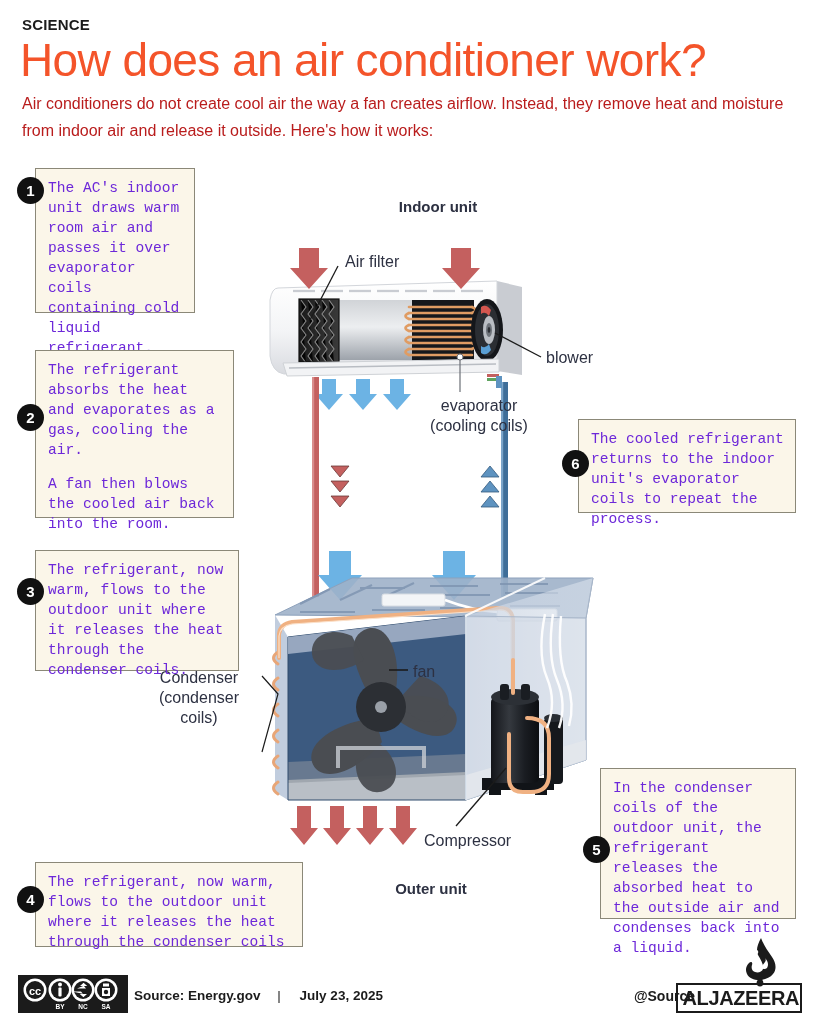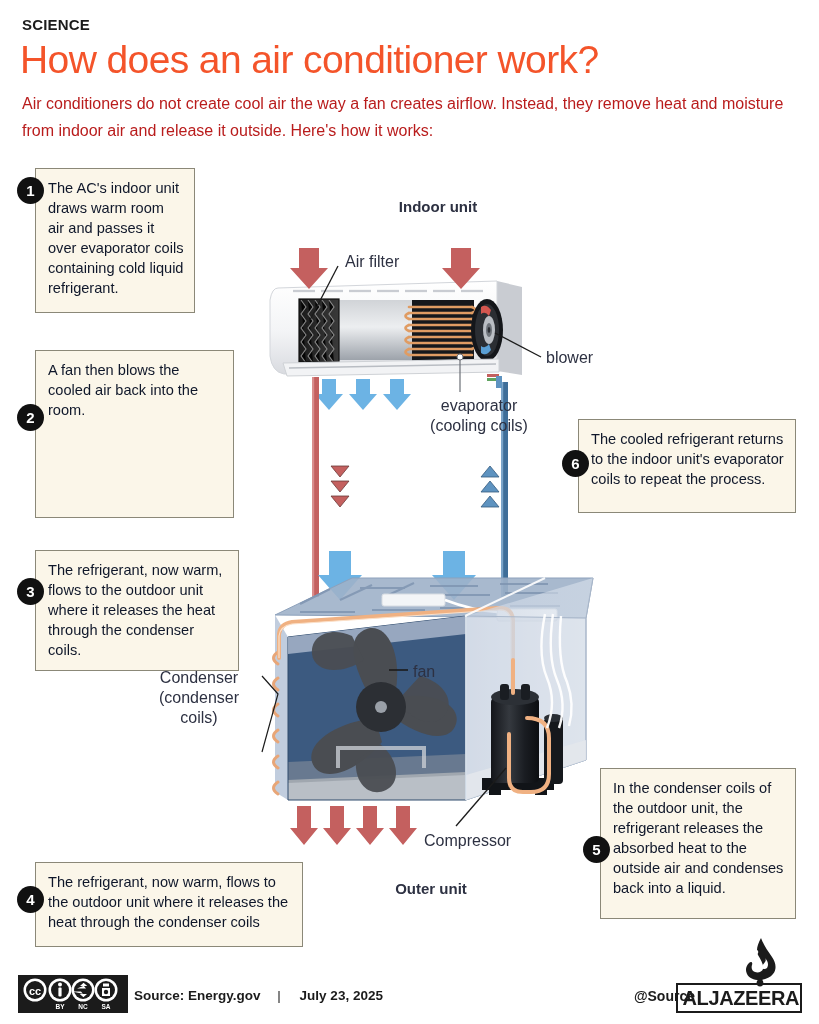--- a/index.html
+++ b/index.html
@@ -10,37 +10,38 @@
     color:#2d3142;
   }
 
   
   .kicker {
     position:absolute; left:22px; top:16px;
     font-size:15px; font-weight:bold; letter-spacing:0.2px; color:#1b1b1b;
   }
   .headline {
     position:absolute; left:20px; top:36px;
-    font-size:39px; font-weight:400; color:#f4542a; letter-spacing:-0.6px;
+    font-size:46px; font-weight:400; color:#f4542a; letter-spacing:-0.6px;
     line-height:48px; white-space:nowrap;
   }
   .standfirst {
     position:absolute; left:22px; top:90px; width:770px;
     font-size:16px; line-height:27px; color:#b91c1c;
   }
 
   
   .callout {
     position:absolute;
     background:#fbf6e9;
     border:1.3px solid #8b8878;
-    color:#0f172a;
+    color:#6d28d9;
     font-size:14.6px;
     line-height:20px;
     padding:9px 10px 17px 12px;
+    font-family:Liberation Mono, monospace;
   }
   .callout p + p { margin-top:14px; }
   .bullet {
     position:absolute;
     width:27px; height:27px; border-radius:50%;
     background:#111111; color:#ffffff;
     font-size:15px; font-weight:bold;
     display:flex; align-items:center; justify-content:center;
     line-height:1;
     z-index:5;
@@ -372,20 +373,21 @@
 <div class="dlabel" id="lbl-fan">fan</div>
 <div class="dlabel" id="lbl-compressor">Compressor</div>
 <div class="dlabel bold center" id="lbl-outer">Outer unit</div>
 
 <div class="callout" id="c1">
   <p>The AC's indoor unit draws warm room air and passes it over evaporator coils containing cold liquid refrigerant.</p>
 </div>
 <div class="bullet" id="b1">1</div>
 
 <div class="callout" id="c2">
+  <p>The refrigerant absorbs the heat and evaporates as a gas, cooling the air.</p>
   <p>A fan then blows the cooled air back into the room.</p>
 </div>
 <div class="bullet" id="b2">2</div>
 
 <div class="callout" id="c3">
   <p>The refrigerant, now warm, flows to the outdoor unit where it releases the heat through the condenser coils.</p>
 </div>
 <div class="bullet" id="b3">3</div>
 
 <div class="callout" id="c4">

